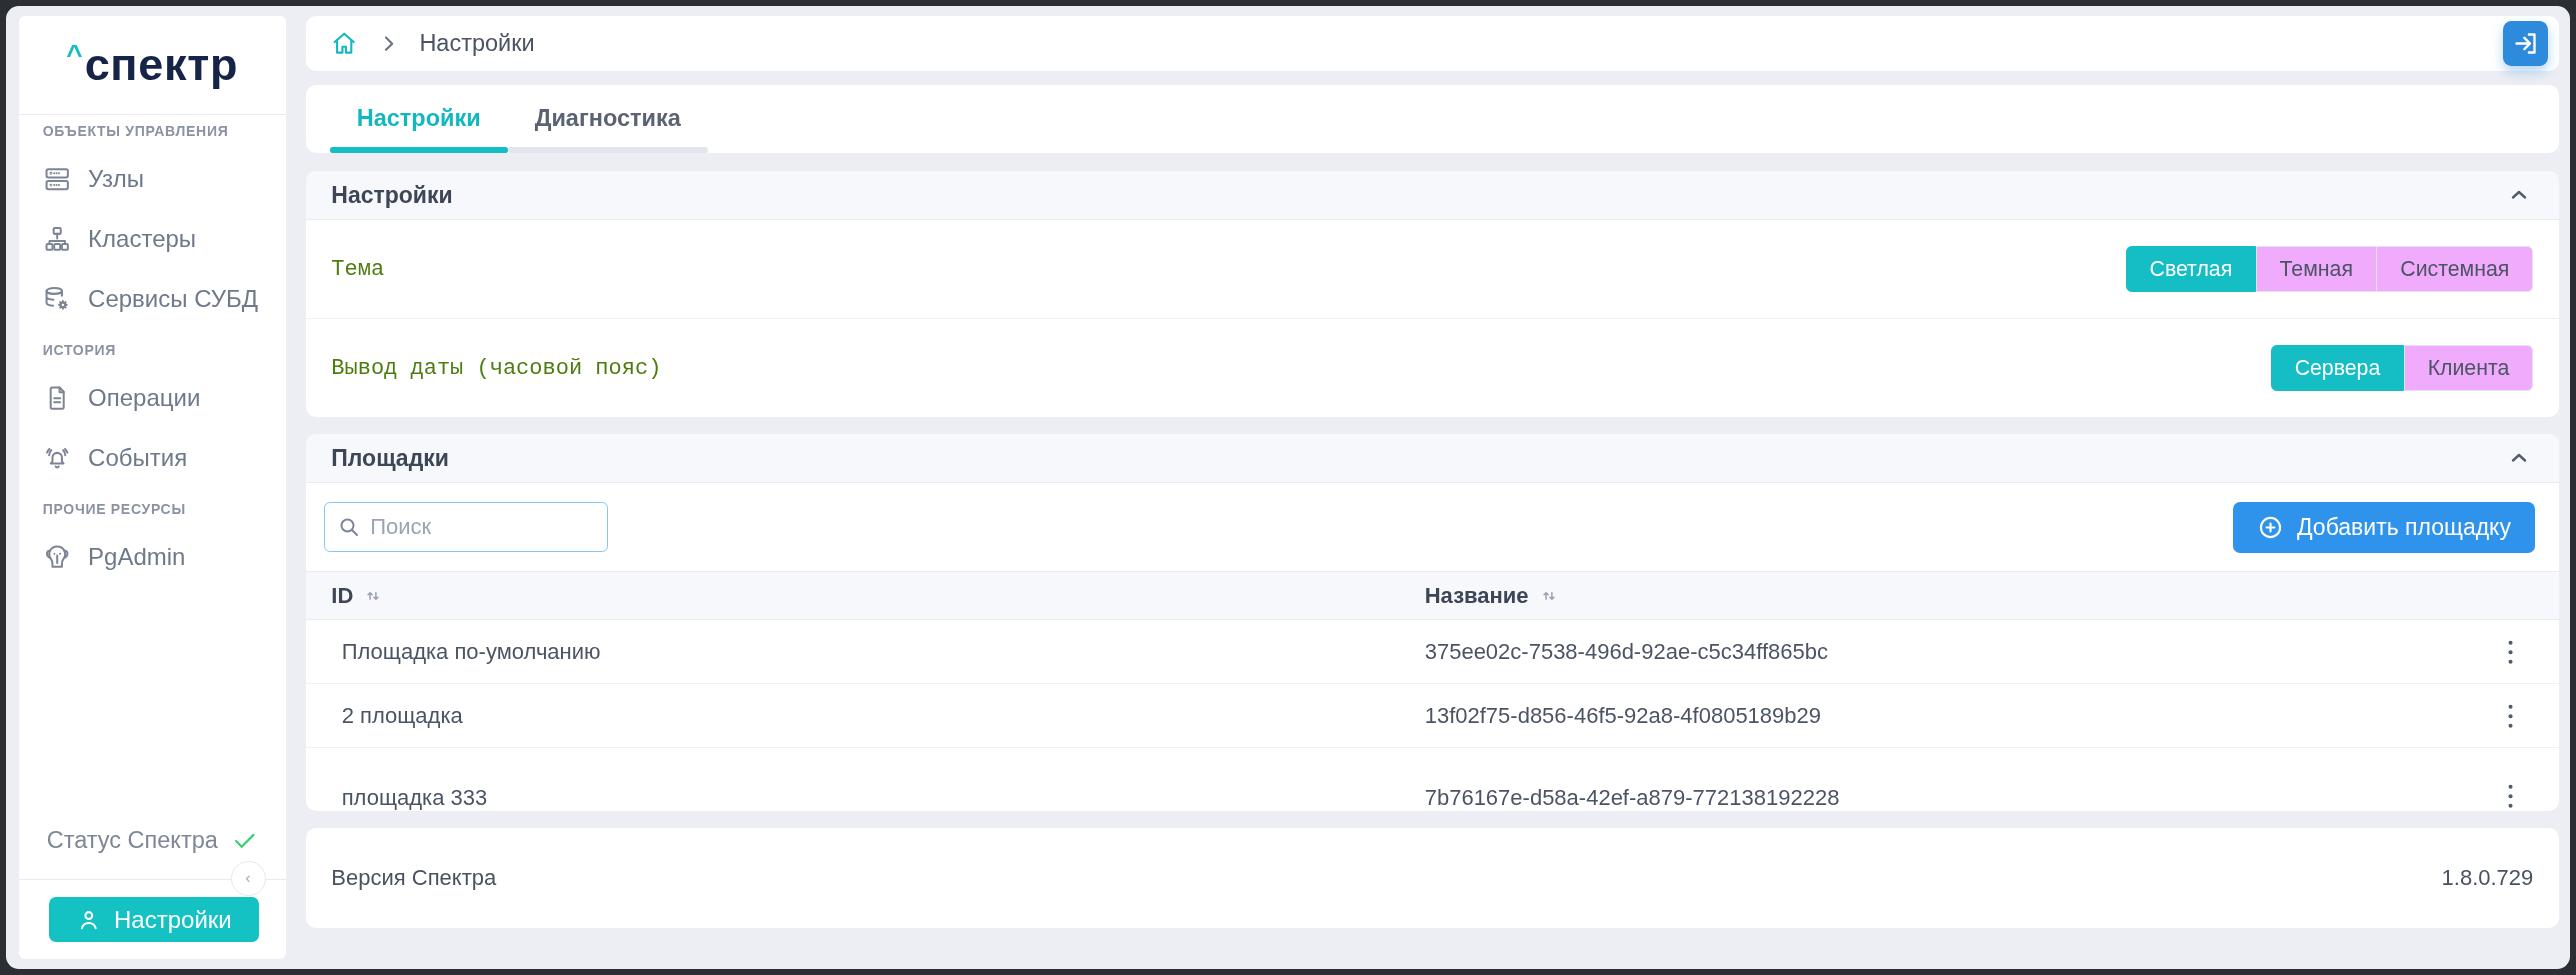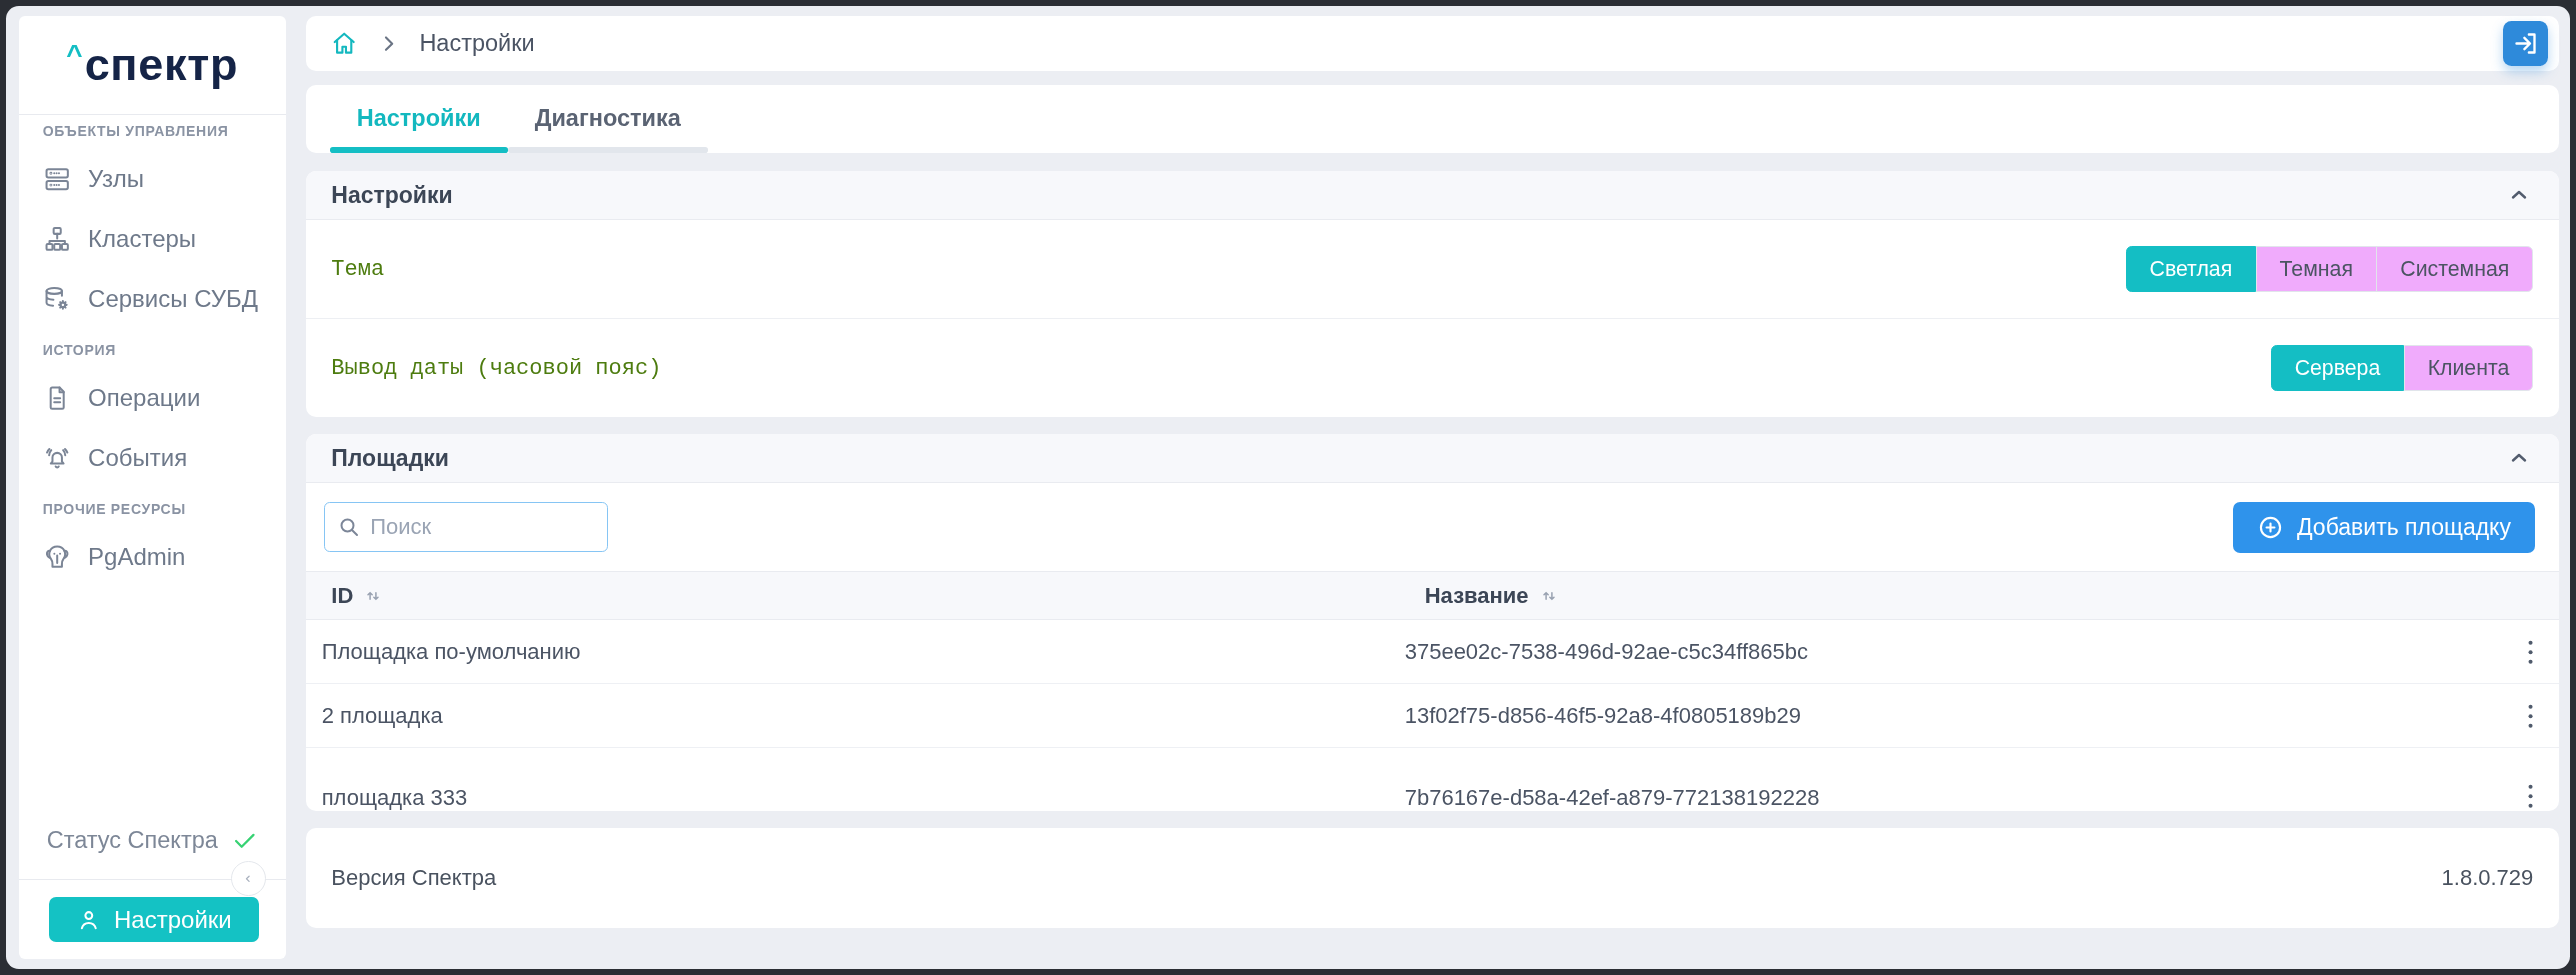--- a/index.html
+++ b/index.html
@@ -65,21 +65,21 @@
   .search-box input::placeholder{color:#9aa4b4;}
   .search-box svg{position:absolute;left:12.8px;top:50%;transform:translateY(-50%);width:24px;height:24px;stroke:#7c8698;fill:none;stroke-width:2;stroke-linecap:round;}
   .add-btn{height:51px;border:none;border-radius:7.1px;background:#2f93eb;color:#fff;font-size:23px;display:flex;align-items:center;gap:12.8px;padding:5px 24px;cursor:pointer;font-family:"Liberation Sans",sans-serif;margin-left:17px;}
   .add-btn svg{width:27px;height:27px;stroke:#fff;fill:none;stroke-width:1.9;stroke-linecap:round;}
   .thead{height:47px;background:#f7f8fb;border-top:0.7px solid #e9ebf0;border-bottom:0.7px solid #e9ebf0;display:flex;align-items:center;padding:0 25.6px;}
   .th{display:flex;align-items:center;gap:10px;font-size:22px;font-weight:700;color:#3c4656;cursor:pointer;}
   .col-name{flex:0 0 1083px;}
   .col-id{flex:1;}
   .col-dots{flex:0 0 25.6px;display:flex;justify-content:center;}
   .sort-ic{width:20px;height:20px;stroke:#98a1b0;fill:none;stroke-width:1.8;stroke-linecap:round;stroke-linejoin:round;}
-  .trow{height:63px;display:flex;align-items:center;padding:0 16px;border-bottom:0.7px solid #eef0f4;font-size:22px;color:#4b5464;}
+  .trow{height:63px;display:flex;align-items:center;padding:0 36px;border-bottom:0.7px solid #eef0f4;font-size:22px;color:#4b5464;}
   .trow:last-child{border-bottom:none;align-items:flex-end;}
   .kebab{width:25.6px;height:31px;display:flex;align-items:center;justify-content:center;cursor:pointer;background:none;border:none;}
   .kebab svg{width:7.1px;height:28.4px;fill:#4f5a6b;}
   .about-row{height:100px;display:flex;align-items:center;justify-content:space-between;padding:0 25.6px;font-size:22px;color:#49525f;}
 </style>
 </head>
 <body>
 
 <div class="app">
 

